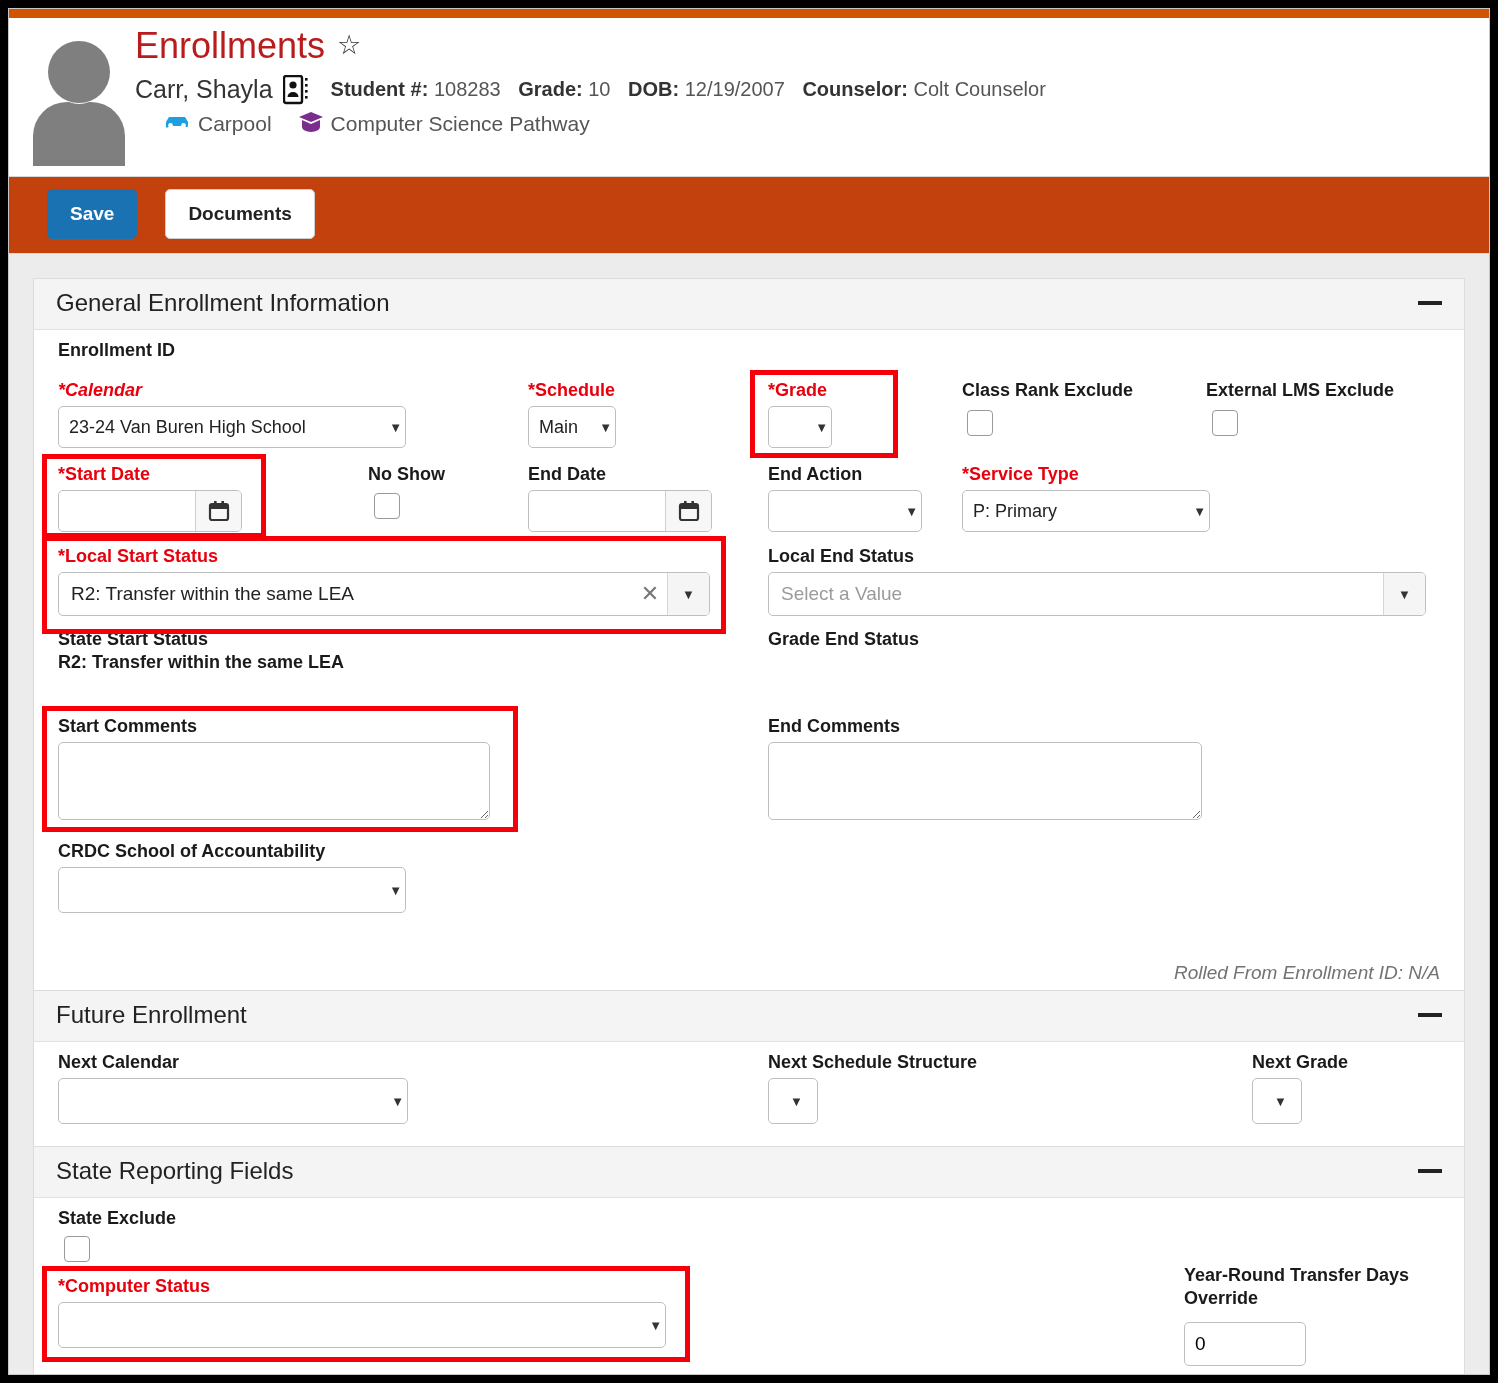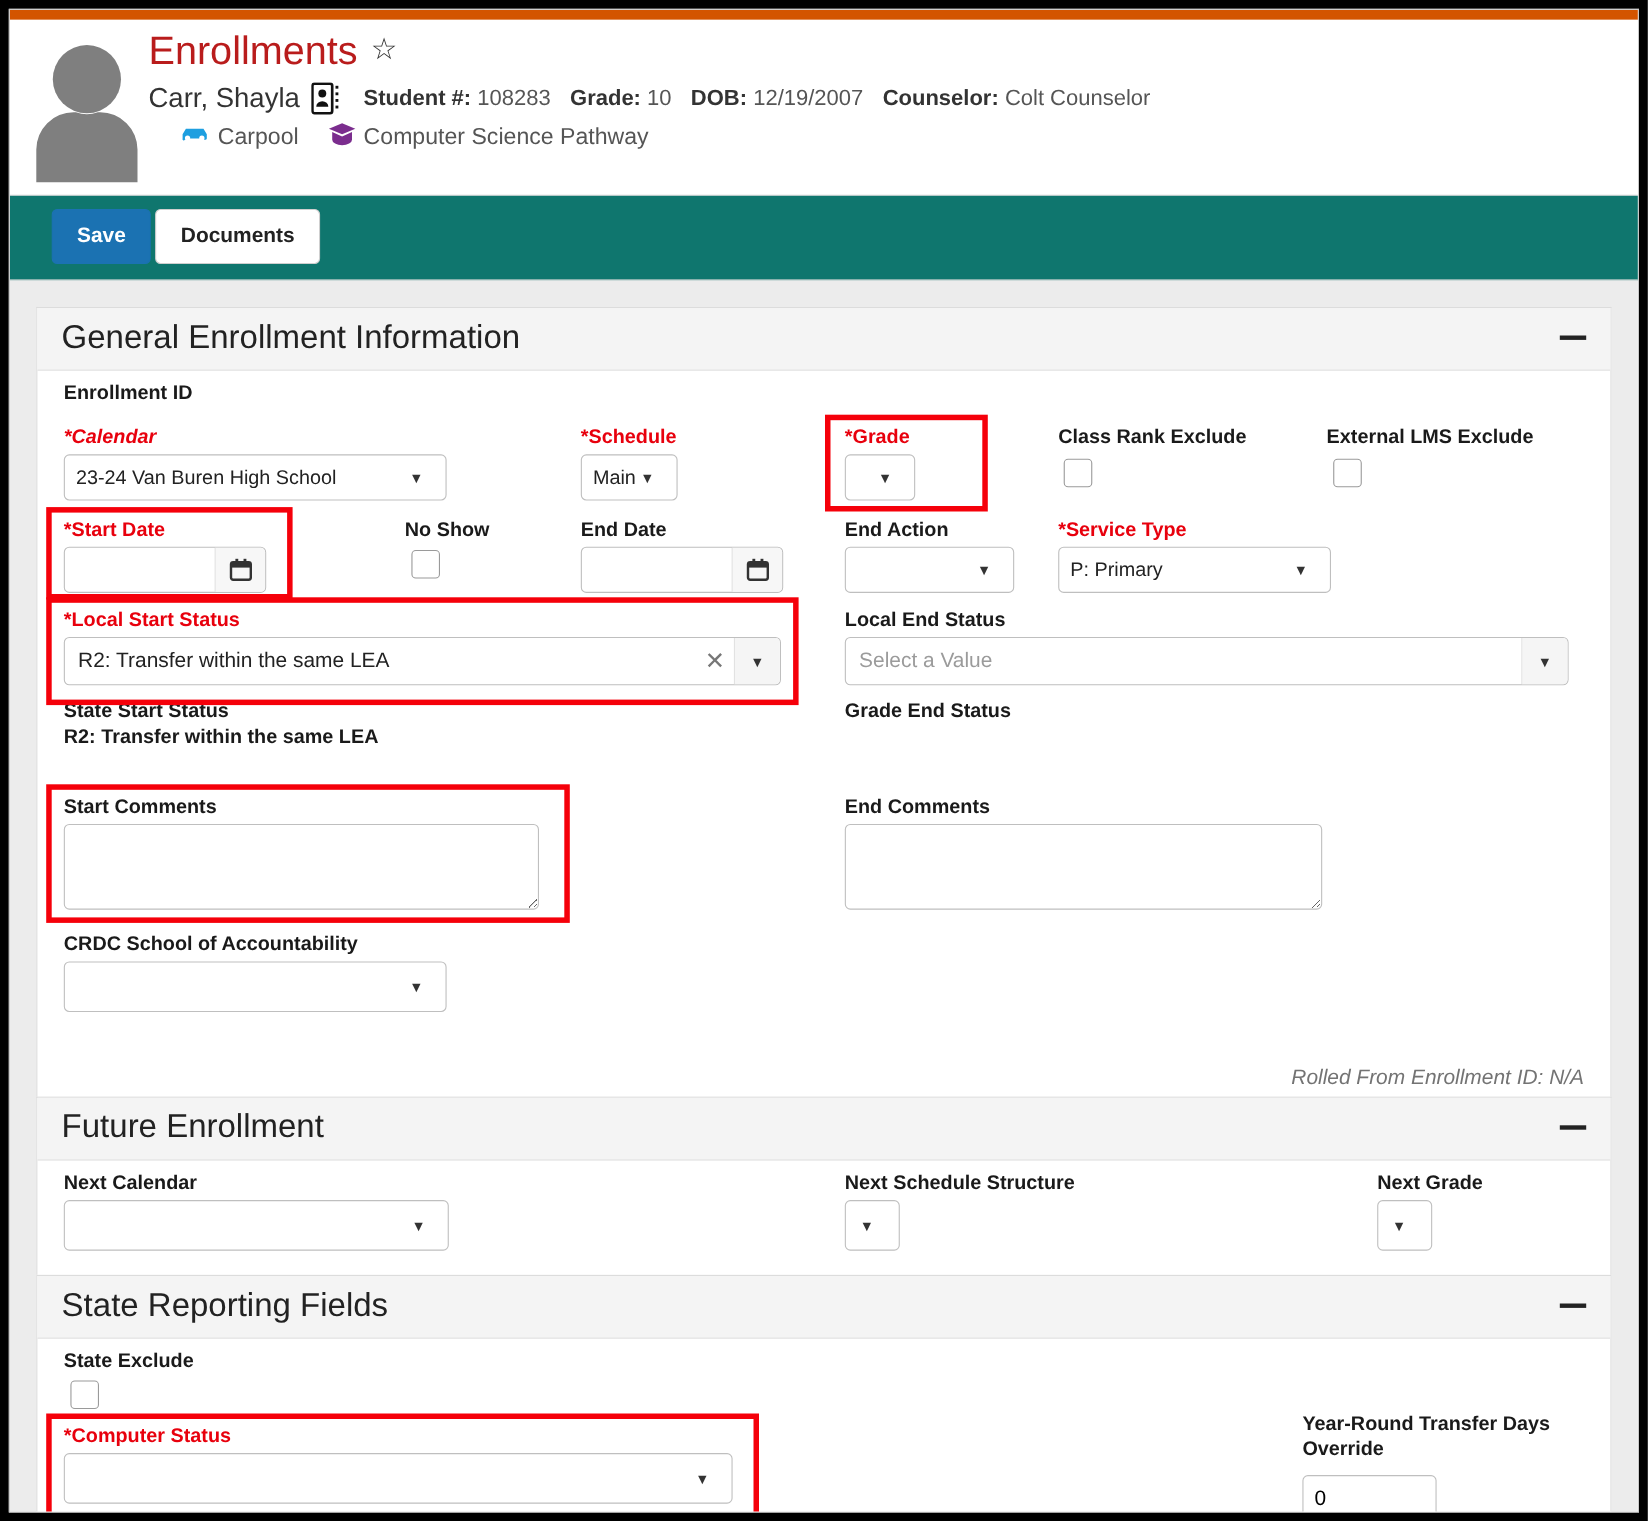--- a/index.html
+++ b/index.html
@@ -39,52 +39,52 @@
   }
   .student-name { font-size: 25px; color:#333; }
   .idcard-icon { display:inline-block; width: 26px; height: 30px; }
   .meta { font-size: 20px; color:#555; margin-left: 12px; white-space:nowrap; }
   .meta b { color:#333; }
   .meta .sep { display:inline-block; width: 12px; }
   .tag-row { display:flex; align-items:center; gap: 26px; margin-top: 6px; padding-left: 28px; }
   .tag { display:flex; align-items:center; gap:7px; font-size: 21px; color:#555; }
 
   
-  .toolbar { display:flex; gap: 4px; padding: 12px 0 14px 38px; background:#0f766e; border-bottom:1px solid #d8d8d8;}
+  .toolbar { display:flex; gap: 28px; padding: 12px 0 14px 38px; background:#c2410c; border-bottom:1px solid #d8d8d8;}
   .btn {
     font-size: 19px; font-weight: bold;
     border-radius: 5px; padding: 0 22px; height: 50px;
     display:flex; align-items:center; justify-content:center;
     cursor:pointer;
   }
   .btn-primary { background:#1b72b2; color:#fff; border:1px solid #1b72b2; }
   .btn-default { background:#fff; color:#222; border:1px solid #cfcfcf; }
 
   
   .body-area { background:#ececec; padding: 24px 24px 0 24px; height: 1143px; }
   .card {
     background:#fff; border:1px solid #dcdcdc; border-bottom:none;
   }
   .card.last { border-bottom:1px solid #dcdcdc; }
   .card-head {
     background:#f4f4f4; border-bottom:1px solid #e2e2e2;
     display:flex; align-items:center; justify-content:space-between;
     padding: 10px 22px 12px 22px;
   }
-  .card-head h2 { margin:0; font-size:30px; font-weight:400; color:#222; }
+  .card-head h2 { margin:0; font-size:24px; font-weight:400; color:#222; }
   .minus-icon { width: 24px; height: 4px; background:#222; display:block; cursor:pointer; }
   .card-body { padding: 10px 22px 14px 22px; position:relative; }
 
   .lbl { font-size: 18px; font-weight: bold; color:#1a1a1a; }
   .lbl.req { color:#e8000d; }
   .val-static { font-size:18px; font-weight:bold; color:#1a1a1a; }
 
   .ctrl { border:1px solid #bfbfbf; border-radius:5px; background:#fff; height: 42px;
           display:flex; align-items:center; font-size:19px; color:#222; }
-  .sel { padding-left: 10px; position:relative; justify-content:space-between; padding-right:20px; }
+  .sel { padding-left: 10px; position:relative; justify-content:space-between; padding-right:3px; }
   .caret { font-size: 13px; color:#333; }
   .datebox { width: 184px; padding:0; }
   .datebox input { border:none; outline:none; height:40px; width:136px; font-size:18px; padding-left:8px; background:transparent;}
   .calbtn { width:46px; height:40px; border-left:1px solid #cfcfcf; background:#f7f7f7;
             display:flex; align-items:center; justify-content:center; border-radius:0 4px 4px 0; cursor:pointer;}
   .chk { width: 26px; height: 26px; border:1px solid #9a9a9a; border-radius:4px; background:#fff; cursor:pointer; }
 
   .combo { display:flex; align-items:stretch; border:1px solid #bfbfbf; border-radius:5px; background:#fff; height:44px; }
   .combo .txt { flex:1 1 auto; display:flex; align-items:center; padding-left:12px; font-size:19px; color:#222; }
   .combo .txt.ph { color:#9b9b9b; }

